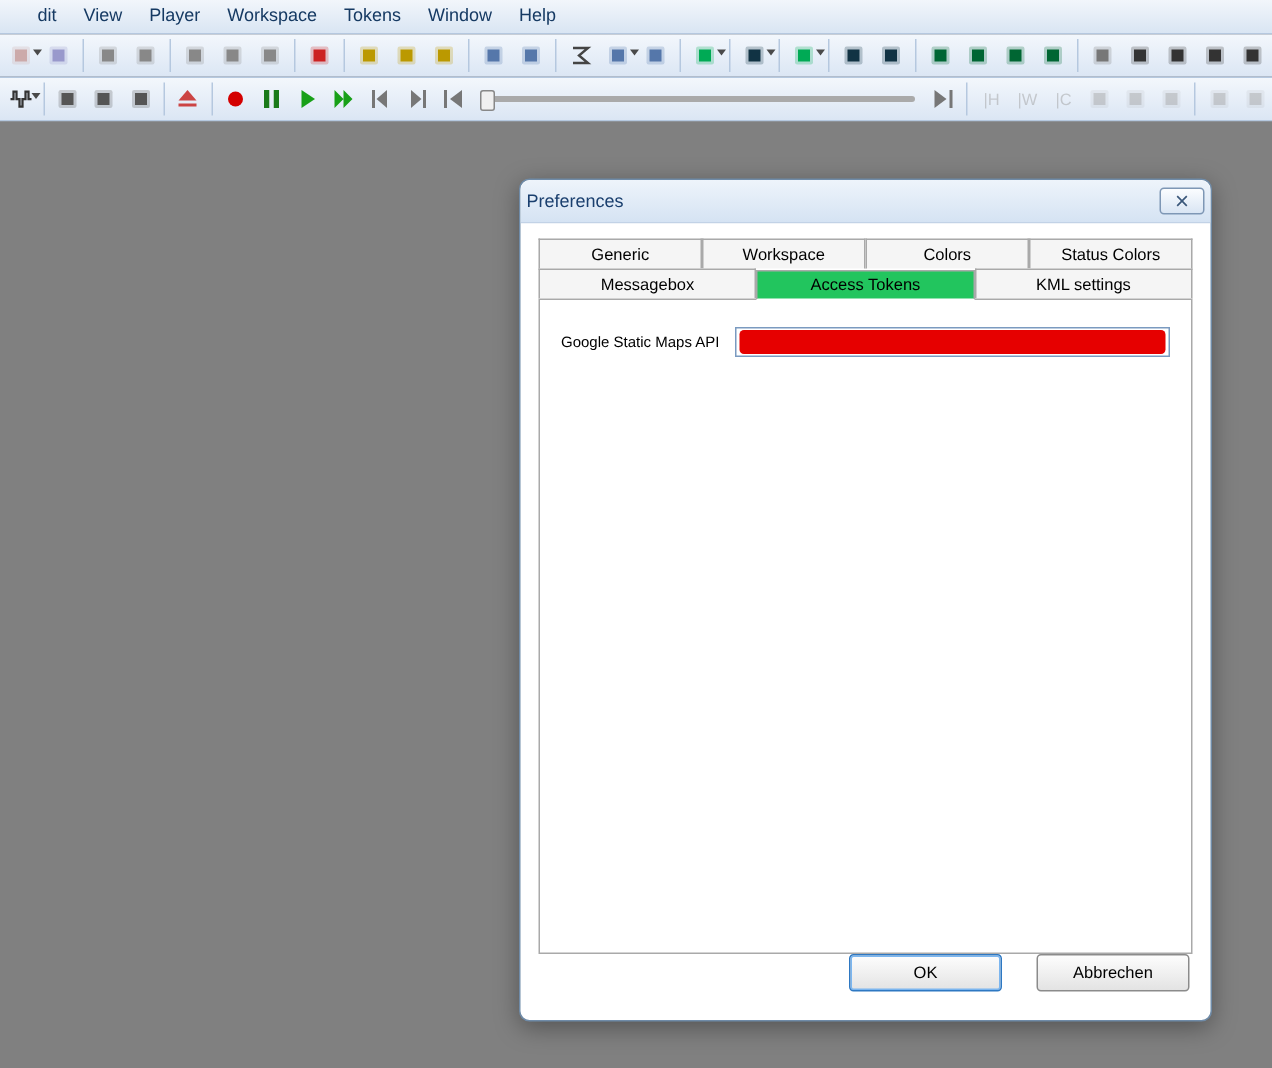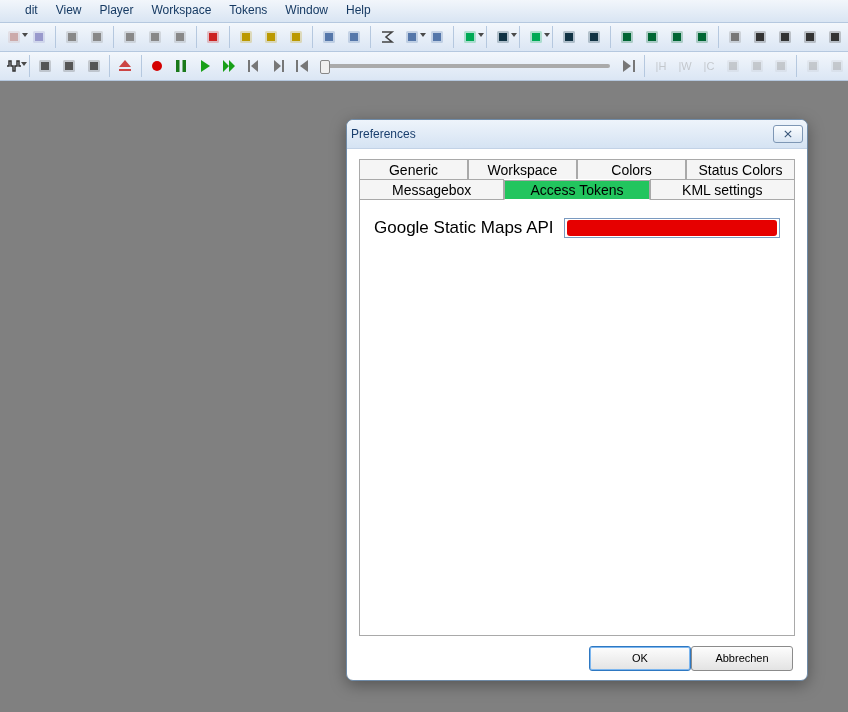--- a/index.html
+++ b/index.html
@@ -18,31 +18,31 @@
   
   .workarea{position:relative;width:848px;height:calc(712px - 22px - 28px - 28px);background:#808080}
   
   .dialog{position:absolute;left:346px;top:38px;width:460px;height:560px;background:#fff;border:1px solid #6f8ba8;border-radius:7px;box-shadow:0 4px 16px rgba(0,0,0,.35);display:flex;flex-direction:column}
   .dlg-title{height:28px;background:linear-gradient(#eef4fb,#d5e3f3);border-radius:7px 7px 0 0;display:flex;align-items:center;padding:0 4px;color:#1a3f6e;font-size:12px;border-bottom:1px solid #c2d2e6}
   .dlg-title .sp{flex:1}
   .dlg-close{width:28px;height:16px;border:1px solid #7e97b5;border-radius:3px;background:linear-gradient(#fbfdff,#d9e5f3);display:flex;align-items:center;justify-content:center;font-family:Arial;font-size:11px;color:#3a577a}
   .dlg-body{flex:1;padding:10px 12px 0 12px;display:flex;flex-direction:column}
   
   .tabstrip{display:flex;flex-wrap:wrap;align-items:flex-end;width:100%}
-  .tab{height:20px;border:1px solid #a9a9a9;border-bottom:none;background:#f5f5f5;display:flex;align-items:center;justify-content:center;font-size:14px;padding:0 4px;box-sizing:border-box}
+  .tab{height:20px;border:1px solid #a9a9a9;border-bottom:none;background:#f5f5f5;display:flex;align-items:center;justify-content:center;font-size:11px;padding:0 4px;box-sizing:border-box}
   .tab.row1{width:25%}
   .tab.row2{width:33.333%}
   .tab.active{background:#22c55e;position:relative;z-index:2;border-bottom:1px solid #fff;margin-bottom:-1px}
-  .tabpanel{border:1px solid #a9a9a9;flex:1;background:#fff;padding:18px 14px;font-size:17px}
+  .tabpanel{border:1px solid #a9a9a9;flex:1;background:#fff;padding:18px 14px;font-size:10px}
   .field{display:flex;align-items:center;gap:10px}
   .field label{white-space:nowrap}
   .field .val{flex:1;height:18px;border:1px solid #7a9ac0;background:#fff;position:relative}
   .field .val .redact{position:absolute;left:2px;right:2px;top:1px;bottom:1px;background:#e60000;border-radius:3px}
   
-  .dlg-buttons{height:44px;border-top:0;display:flex;align-items:center;justify-content:flex-end;gap:0;padding:0 14px}
+  .dlg-buttons{height:44px;border-top:0;display:flex;align-items:flex-start;justify-content:flex-end;gap:23px;padding:0 14px}
   .btn{min-width:80px;height:23px;border:1px solid #8b8b8b;background:linear-gradient(#fdfdfd,#e3e3e3);border-radius:3px;font-size:11px;display:flex;align-items:center;justify-content:center;padding:0 10px}
   .btn.disabled{color:#9a9a9a;background:linear-gradient(#f4f4f4,#e8e8e8)}
   .btn.default{border-color:#2e78c2;box-shadow:inset 0 0 0 1px #7cb6ef}
 </style>
 </head>
 <body>
 
 <div class="menubar">
   <span>dit</span>
   <span>View</span>

